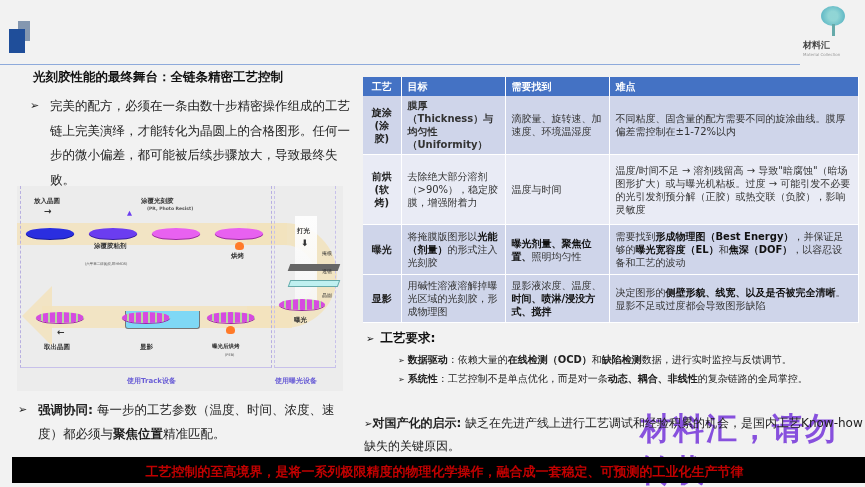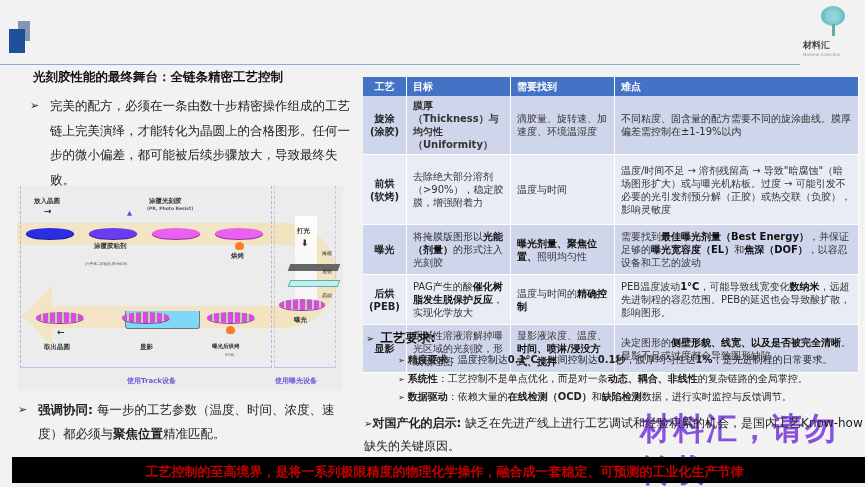--- a/index.html
+++ b/index.html
@@ -93,21 +93,21 @@
 <div class="diagram">
   <div class="band-top"></div>
   <div class="band-curve"></div>
   <div class="band-bot"></div>
   <div class="band-head"></div>
   <div class="box-track"></div>
   <div class="box-exp"></div>
 
   <div class="dlabel" style="left:17px;top:11px">放入晶圆</div>
   <div class="dlabel" style="left:27px;top:20px;font-size:9px">→</div>
-  <div class="dlabel" style="left:132px;top:11px">涂覆光刻胶</div>
+  <div class="dlabel" style="left:124px;top:11px">涂覆光刻胶</div>
   <div class="dsmall" style="left:130px;top:20px;font-size:4.5px;font-weight:bold">(PR, Photo Resist)</div>
   <div class="dlabel" style="left:110px;top:23px;color:#6b3df0">▲</div>
 
   <div class="disk d-blue" style="left:9px;top:42px"></div>
   <div class="disk d-purple" style="left:72px;top:42px"></div>
   <div class="disk d-magenta" style="left:135px;top:42px"></div>
   <div class="disk d-magenta" style="left:198px;top:42px"></div>
   <div class="flame" style="left:218px;top:56px"></div>
 
   <div class="dlabel" style="left:77px;top:56px">涂覆胶粘剂</div>
@@ -153,56 +153,48 @@
       <th>需要找到</th>
       <th>难点</th>
     </tr>
   </thead>
   <tbody>
     <tr class="odd" style="height:37px">
       <td class="step" style="white-space:pre-line">旋涂
 (涂胶)</td>
       <td class="goal b">膜厚（Thickness）与均匀性（Uniformity）</td>
       <td class="param">滴胶量、旋转速、加速度、环境温湿度</td>
-      <td class="diff">不同粘度、固含量的配方需要不同的旋涂曲线。膜厚偏差需控制在±1-19%以内</td>
+      <td class="diff">不同粘度、固含量的配方需要不同的旋涂曲线。膜厚偏差需控制在±1-72%以内</td>
     </tr>
     <tr class="even" style="height:70px">
       <td class="step" style="white-space:pre-line">前烘
 (软烤)</td>
       <td class="goal">去除绝大部分溶剂（&gt;90%），稳定胶膜，增强附着力</td>
       <td class="param">温度与时间</td>
       <td class="diff">温度/时间不足 → 溶剂残留高 → 导致"暗腐蚀"（暗场图形扩大）或与曝光机粘板。过度 → 可能引发不必要的光引发剂预分解（正胶）或热交联（负胶），影响灵敏度</td>
     </tr>
     <tr class="odd" style="height:50px">
       <td class="step">曝光</td>
       <td class="goal"><span>将掩膜版图形以</span><b class="b">光能（剂量）</b><span>的形式注入光刻胶</span></td>
       <td class="param"><b class="b">曝光剂量、聚焦位置、</b><span>照明均匀性</span></td>
-      <td class="diff"><span>需要找到</span><b class="b">最佳曝光剂量（Best Energy）</b><span>，并保证足够的</span><b class="b">曝光宽容度（EL）</b><span>和</span><b class="b">焦深（DOF）</b><span>，以容忍设备和工艺的波动</span></td>
-    </tr>
-    <tr class="even" style="height:50px">
-      <td class="step" style="white-space:pre-line">后烘
-(PEB)</td>
-      <td class="goal"><span>PAG产生的酸</span><b class="b">催化树脂发生脱保护反应</b><span>，实现化学放大</span></td>
-      <td class="param"><span>温度与时间的</span><b class="b">精确控制</b></td>
-      <td class="diff"><span>PEB温度波动</span><b class="b">1°C</b><span>，可能导致线宽变化</span><b class="b">数纳米</b><span>，远超先进制程的容忍范围。PEB的延迟也会导致酸扩散，影响图形。</span></td>
+      <td class="diff"><span>需要找到</span><b class="b">形成物理图（Best Energy）</b><span>，并保证足够的</span><b class="b">曝光宽容度（EL）</b><span>和</span><b class="b">焦深（DOF）</b><span>，以容忍设备和工艺的波动</span></td>
     </tr>
     <tr class="odd" style="height:48px">
       <td class="step">显影</td>
       <td class="goal">用碱性溶液溶解掉曝光区域的光刻胶，形成物理图</td>
       <td class="param"><span>显影液浓度、温度、</span><b class="b">时间、喷淋/浸没方式、搅拌</b></td>
       <td class="diff"><span>决定图形的</span><b class="b">侧壁形貌、线宽、以及是否被完全清晰</b><span>。显影不足或过度都会导致图形缺陷</span></td>
     </tr>
   </tbody>
 </table>
 
 <div class="req-title"><span class="ar">➢</span><span>工艺要求:</span></div>
 
 <div class="req-items">
-  <div><span class="ar">➢</span><b>精度要求</b><span>：温度控制达</span><b>0.1°C</b><span>，时间控制达</span><b>0.1秒</b><span>，膜厚均匀性达</span><b>1%</b><span>，是先进制程的日常要求。</span></div>
+  <div><span class="ar">➢</span><b>数据驱动</b><span>：依赖大量的</span><b>在线检测（OCD）</b><span>和</span><b>缺陷检测</b><span>数据，进行实时监控与反馈调节。</span></div>
   <div><span class="ar">➢</span><b>系统性</b><span>：工艺控制不是单点优化，而是对一条</span><b>动态、耦合、非线性</b><span>的复杂链路的全局掌控。</span></div>
-  <div><span class="ar">➢</span><b>数据驱动</b><span>：依赖大量的</span><b>在线检测（OCD）</b><span>和</span><b>缺陷检测</b><span>数据，进行实时监控与反馈调节。</span></div>
 </div>
 
 <div class="watermark">材料汇，请勿转载</div>
 
 <div class="impl"><span class="ar">➢</span><b>对国产化的启示:</b><span> 缺乏在先进产线上进行工艺调试和经验积累的机会，是国内工艺Know-how缺失的关键原因。</span></div>
 
 <div class="footer">工艺控制的至高境界，是将一系列极限精度的物理化学操作，融合成一套稳定、可预测的工业化生产节律</div>
 
 </body></html>

